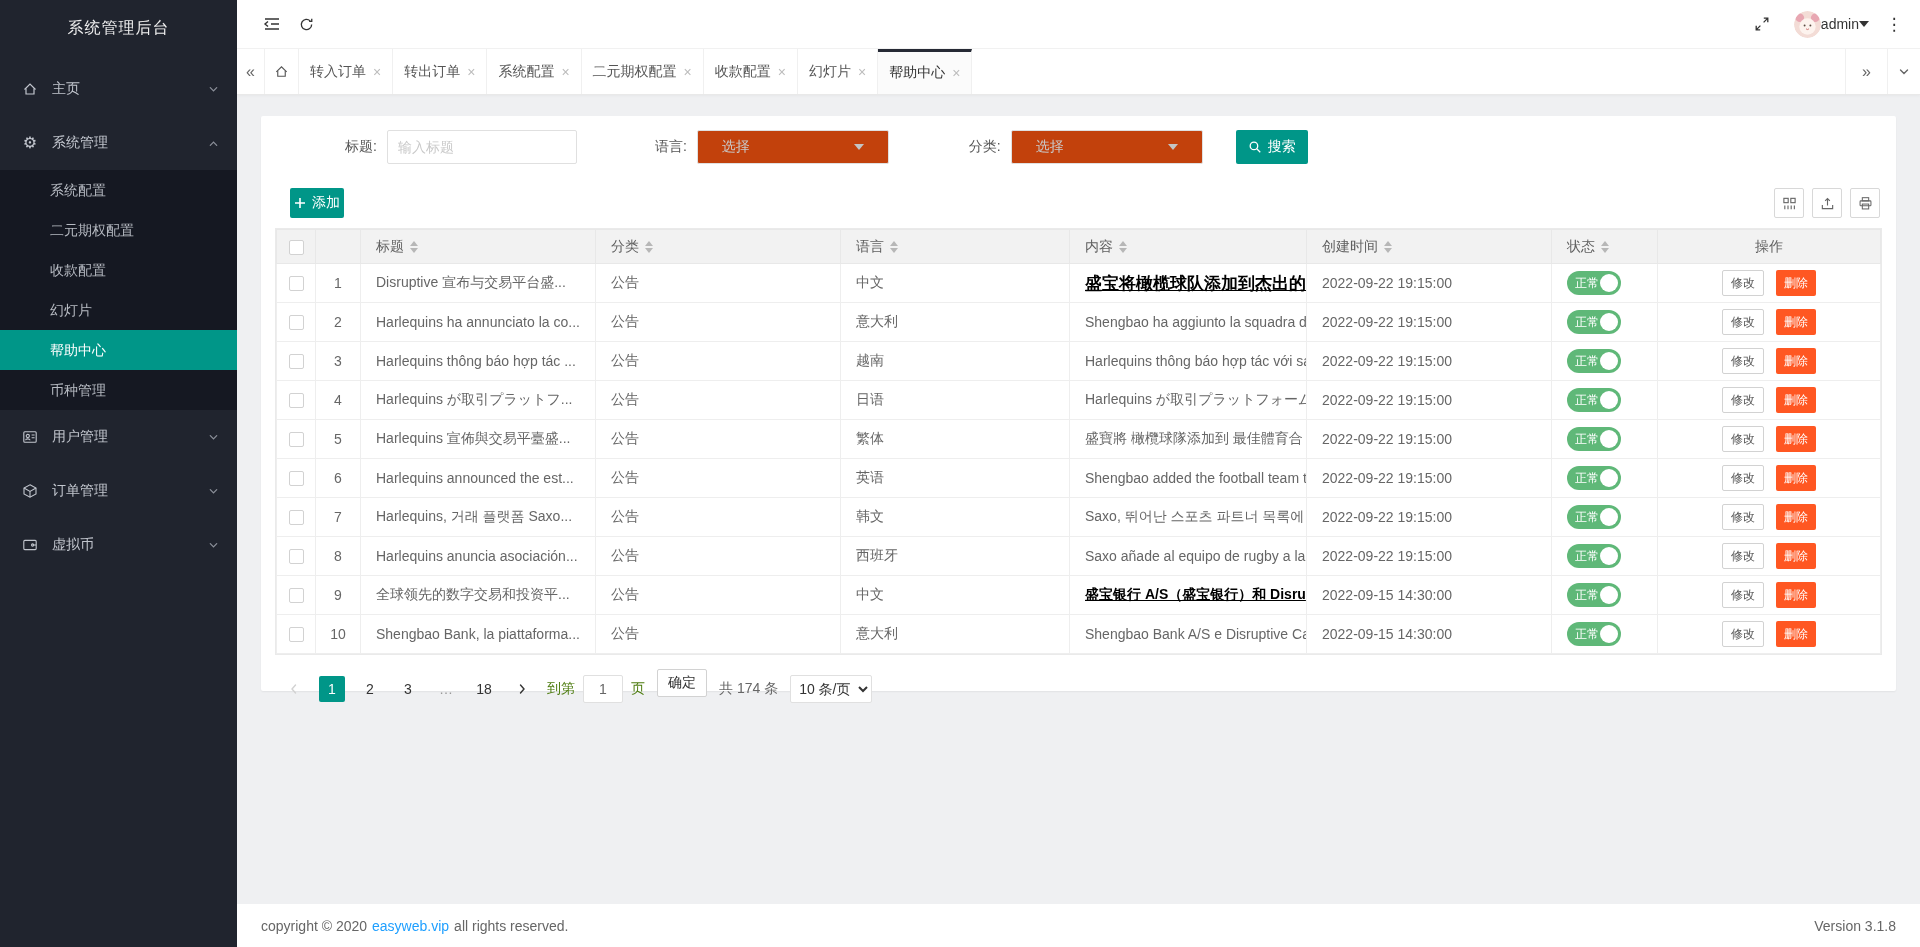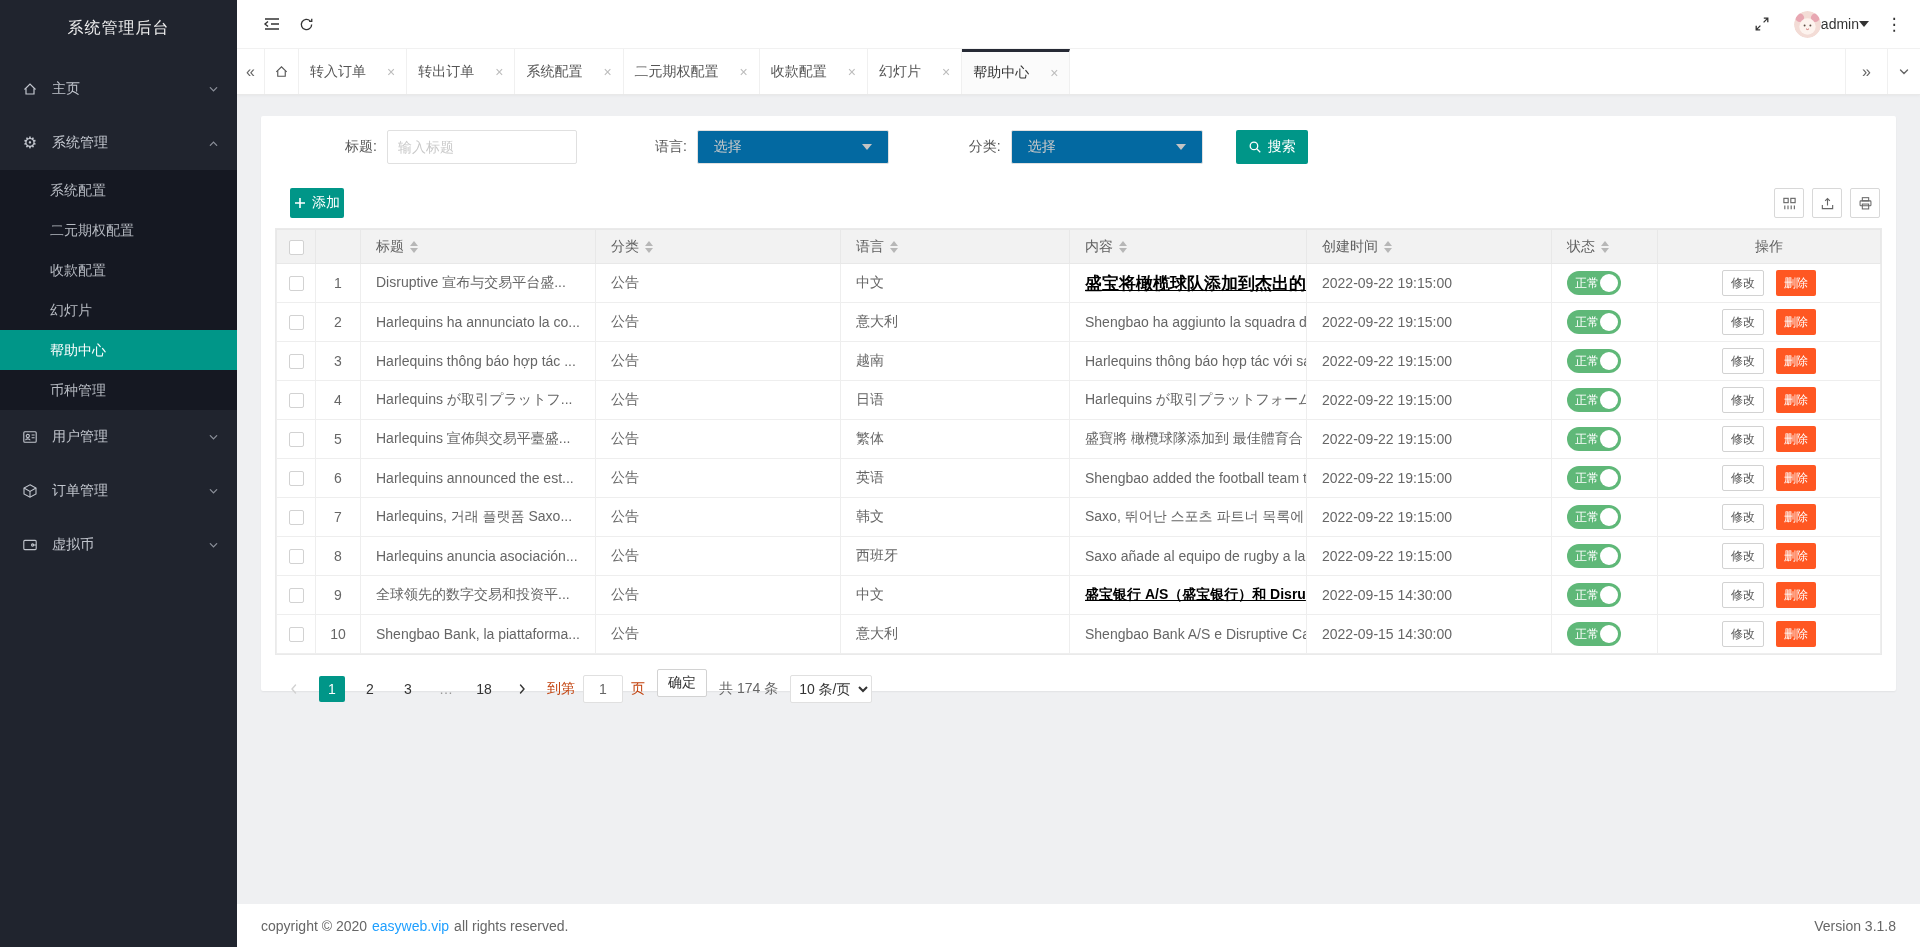--- a/index.html
+++ b/index.html
@@ -35,38 +35,38 @@
   .user-chip { display:flex; align-items:center; cursor:pointer; }
   .avatar { width:27px; height:27px; border-radius:50%; overflow:hidden; flex:0 0 27px; }
   .caret-down-tri { width:0; height:0; border-left:5px solid transparent; border-right:5px solid transparent; border-top:6px solid #333; }
   .dots { font-size:17px; color:#333; cursor:pointer; width:20px; text-align:center; }
 
   
   .tabbar { height:46px; flex:0 0 46px; background:#fff; border-bottom:1px solid #e9e9e9; box-shadow:0 1px 3px rgba(0,0,0,.04); display:flex; align-items:stretch; }
   .tab-ctrl { display:flex; align-items:center; justify-content:center; color:#666; cursor:pointer; font-size:16px; }
   .tab-ctrl.first { width:28px; border-right:1px solid #f0f0f0; }
   .tab-home { width:34px; display:flex; align-items:center; justify-content:center; border-right:1px solid #f0f0f0; color:#555; cursor:pointer; }
-  .tab { display:flex; align-items:center; gap:21px; padding:0 11px; border-right:1px solid #f0f0f0; color:#555; cursor:pointer; position:relative; }
+  .tab { display:flex; align-items:center; gap:7px; padding:0 11px; border-right:1px solid #f0f0f0; color:#555; cursor:pointer; position:relative; }
   .tab-close { color:#bcbcbc; font-size:14px; }
   .tab.active { background:#fbfbfb; border-top:3px solid #262a35; color:#333; }
   .tabbar-right { margin-left:auto; display:flex; align-items:stretch; }
   .tabbar-right .tab-ctrl { width:42px; border-left:1px solid #f0f0f0; }
   .tabbar-right .tab-ctrl.narrow { width:33px; }
 
   
   .content { flex:1; padding:21px 24px; overflow:hidden; }
   .card { background:#fff; height:575px; border-radius:2px; box-shadow:0 1px 2px rgba(0,0,0,.06); padding:0 14px; }
 
   
   .filter-row { display:flex; align-items:center; height:62px; padding-left:70px; }
   .filter-item { display:flex; align-items:center; }
   .filter-label { color:#555; margin-right:10px; white-space:nowrap; }
   .filter-input { width:190px; height:34px; border:1px solid #e0e0e0; border-radius:2px; padding:0 10px; font-size:14px; color:#666; outline:none; font-family:inherit; }
   .filter-input::placeholder { color:#c9c9c9; }
-  .filter-select { width:192px; height:34px; border:1px solid #e0e0e0; border-radius:2px; display:flex; align-items:center; justify-content:space-between; padding:0 16px; color:#c9c9c9; background:#0369a1; cursor:pointer; }
+  .filter-select { width:192px; height:34px; border:1px solid #e0e0e0; border-radius:2px; display:flex; align-items:center; justify-content:space-between; padding:0 24px; color:#c9c9c9; background:#c2410c; cursor:pointer; }
   .select-caret { width:0; height:0; border-left:5px solid transparent; border-right:5px solid transparent; border-top:6px solid #c4c4c4; }
   .gap-a { margin-left:78px; } .gap-b { margin-left:80px; }
   .btn-search { margin-left:33px; height:34px; background:#009688; color:#fff; border:none; border-radius:2px; display:inline-flex; align-items:center; gap:6px; padding:0 12px; font-size:14px; cursor:pointer; font-family:inherit; }
 
   
   .table-toolbar { display:flex; align-items:center; justify-content:space-between; padding:10px 2px 10px 15px; }
   .btn-add { height:30px; background:#009688; color:#fff; border:none; border-radius:2px; display:inline-flex; align-items:center; gap:6px; padding:0 4px; font-size:14px; cursor:pointer; font-family:inherit; }
   .toolbar-icons { display:flex; gap:8px; }
   .icon-btn { width:30px; height:30px; border:1px solid #d8d8d8; background:#fff; border-radius:2px; display:inline-flex; align-items:center; justify-content:center; color:#666; cursor:pointer; }
 
@@ -94,21 +94,21 @@
   .toggle-knob { position:absolute; right:3px; top:3px; width:18px; height:18px; border-radius:50%; background:#fff; }
   .btn-edit { height:26px; padding:0 8px; background:#fff; border:1px solid #d2d2d2; border-radius:2px; font-size:12px; color:#555; cursor:pointer; font-family:inherit; }
   .btn-del { height:26px; padding:0 8px; background:#ff5722; border:none; border-radius:2px; font-size:12px; color:#fff; cursor:pointer; margin-left:8px; font-family:inherit; }
 
   
   .pagination { display:flex; align-items:center; padding:14px 0 0 6px; color:#666; }
   .page-item { min-width:26px; height:26px; display:inline-flex; align-items:center; justify-content:center; margin-right:12px; cursor:pointer; color:#333; }
   .page-prev { color:#d2d2d2; }
   .page-active { background:#009688; color:#fff; border-radius:2px; }
   .page-dots { color:#999; }
-  .jump-label { color:#c2410c; margin-right:8px; }
+  .jump-label { color:#4d7c0f; margin-right:8px; }
   .jump-input { width:40px; height:28px; border:1px solid #e0e0e0; border-radius:2px; text-align:center; color:#666; margin-right:8px; outline:none; font-family:inherit; font-size:14px; }
   .btn-confirm { height:28px; padding:0 10px; background:#fff; border:1px solid #d2d2d2; border-radius:2px; color:#333; margin:0 12px 12px 4px; cursor:pointer; font-size:14px; font-family:inherit; }
   .total { margin-right:12px; }
   .page-size-select { height:28px; border:1px solid #e0e0e0; border-radius:2px; color:#333; background:#fff; padding:0 4px; outline:none; font-family:inherit; font-size:14px; }
 
   
   .footer { height:43px; flex:0 0 43px; background:#fff; display:flex; align-items:center; padding:0 24px; color:#666; }
   .footer-link { color:#1E9FFF; text-decoration:none; margin:0 5px; cursor:pointer; }
   .footer-version { margin-left:auto; }
 </style>

